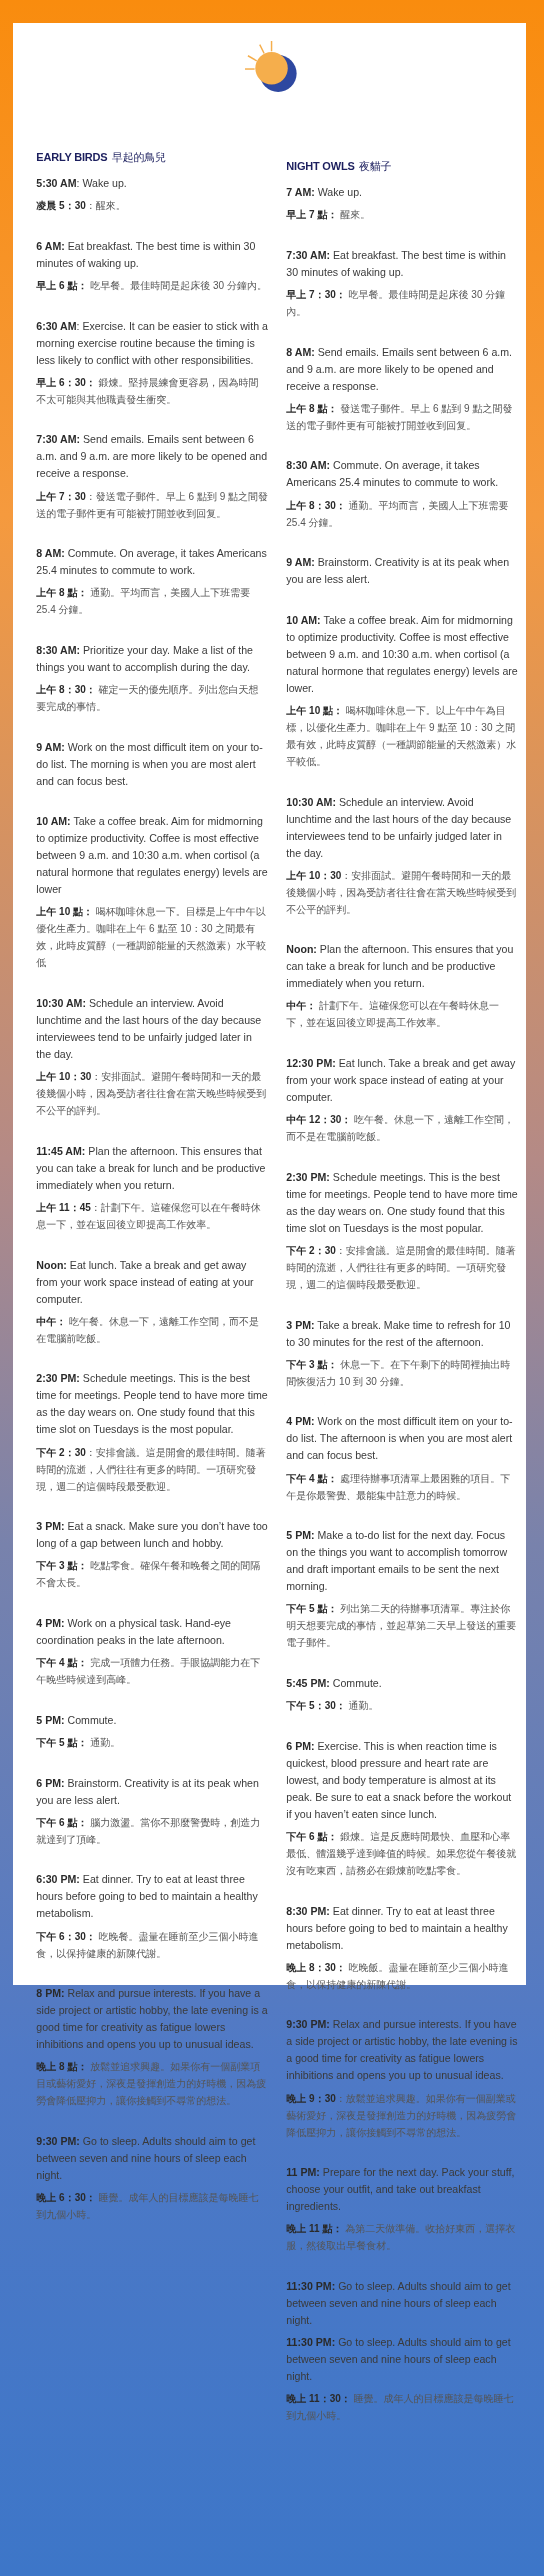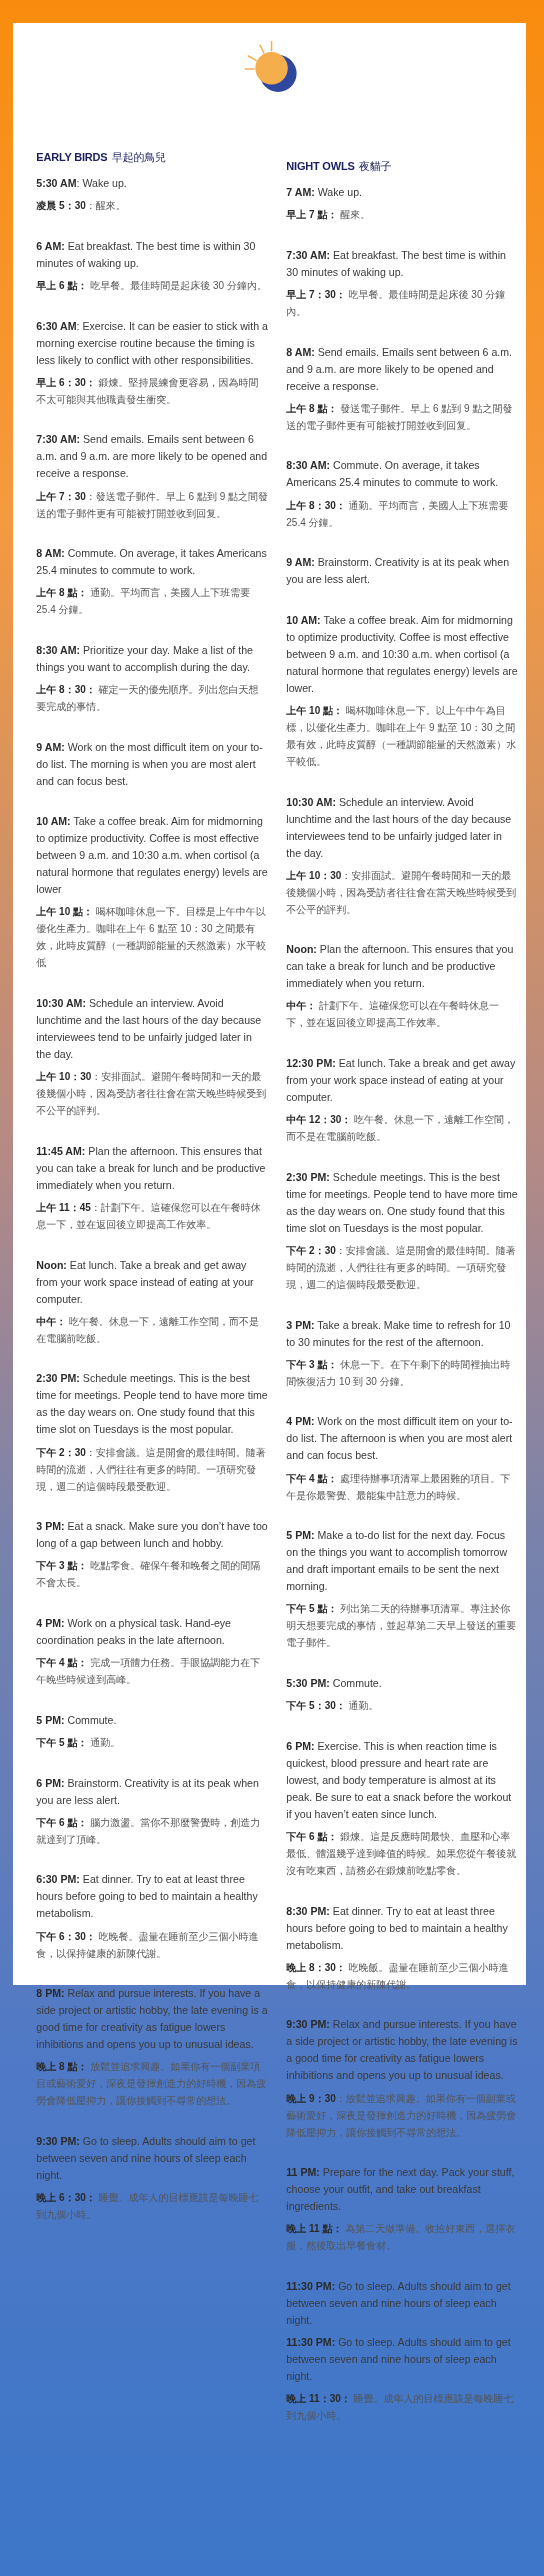--- a/index.html
+++ b/index.html
@@ -202,21 +202,21 @@
   </div>
         <div class="entry">
     <p class="en"><span class="t">4 PM:</span><span> </span><span>Work on the most difficult item on your to-do list. The afternoon is when you are most alert and can focus best.</span></p>
     <p class="zh-line"><span class="t">下午 4 點：</span><span> 處理待辦事項清單上最困難的項目。下午是你最警覺、最能集中註意力的時候。</span></p>
   </div>
         <div class="entry">
     <p class="en"><span class="t">5 PM:</span><span> </span><span>Make a to-do list for the next day. Focus on the things you want to accomplish tomorrow and draft important emails to be sent the next morning.</span></p>
     <p class="zh-line"><span class="t">下午 5 點：</span><span> 列出第二天的待辦事項清單。專注於你明天想要完成的事情，並起草第二天早上發送的重要電子郵件。</span></p>
   </div>
         <div class="entry">
-    <p class="en"><span class="t">5:30 PM:</span><span> </span><span>Commute.</span></p>
+    <p class="en"><span class="t">5:45 PM:</span><span> </span><span>Commute.</span></p>
     <p class="zh-line"><span class="t">下午 5：30：</span><span> 通勤。</span></p>
   </div>
         <div class="entry">
     <p class="en"><span class="t">6 PM:</span><span> </span><span>Exercise. This is when reaction time is quickest, blood pressure and heart rate are lowest, and body temperature is almost at its peak. Be sure to eat a snack before the workout if you haven’t eaten since lunch.</span></p>
     <p class="zh-line"><span class="t">下午 6 點：</span><span> 鍛煉。這是反應時間最快、血壓和心率最低、體溫幾乎達到峰值的時候。如果您從午餐後就沒有吃東西，請務必在鍛煉前吃點零食。</span></p>
   </div>
         <div class="entry">
     <p class="en"><span class="t">8:30 PM:</span><span> </span><span>Eat dinner. Try to eat at least three hours before going to bed to maintain a healthy metabolism.</span></p>
     <p class="zh-line"><span class="t">晚上 8：30：</span><span> 吃晚飯。盡量在睡前至少三個小時進食，以保持健康的新陳代謝。</span></p>
   </div>

